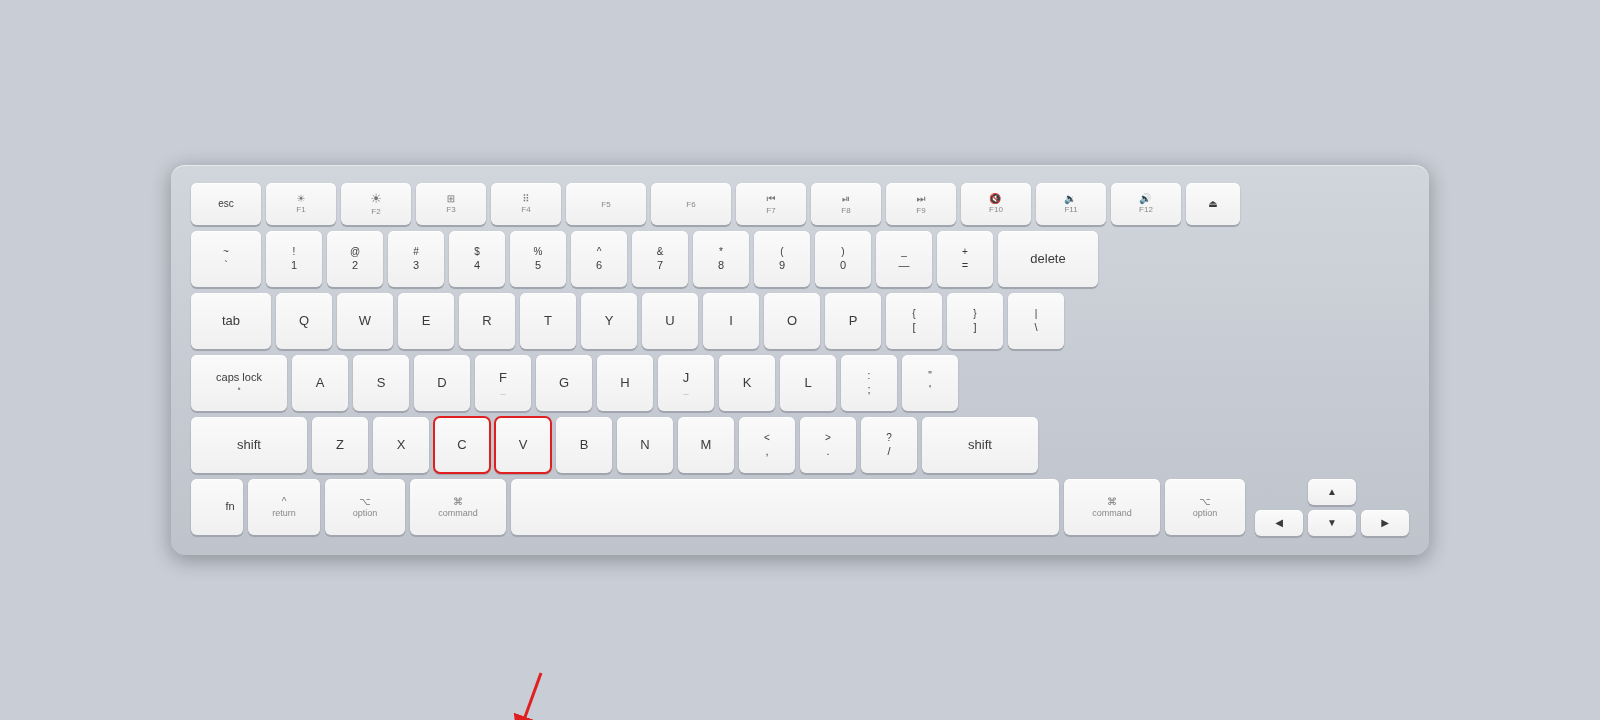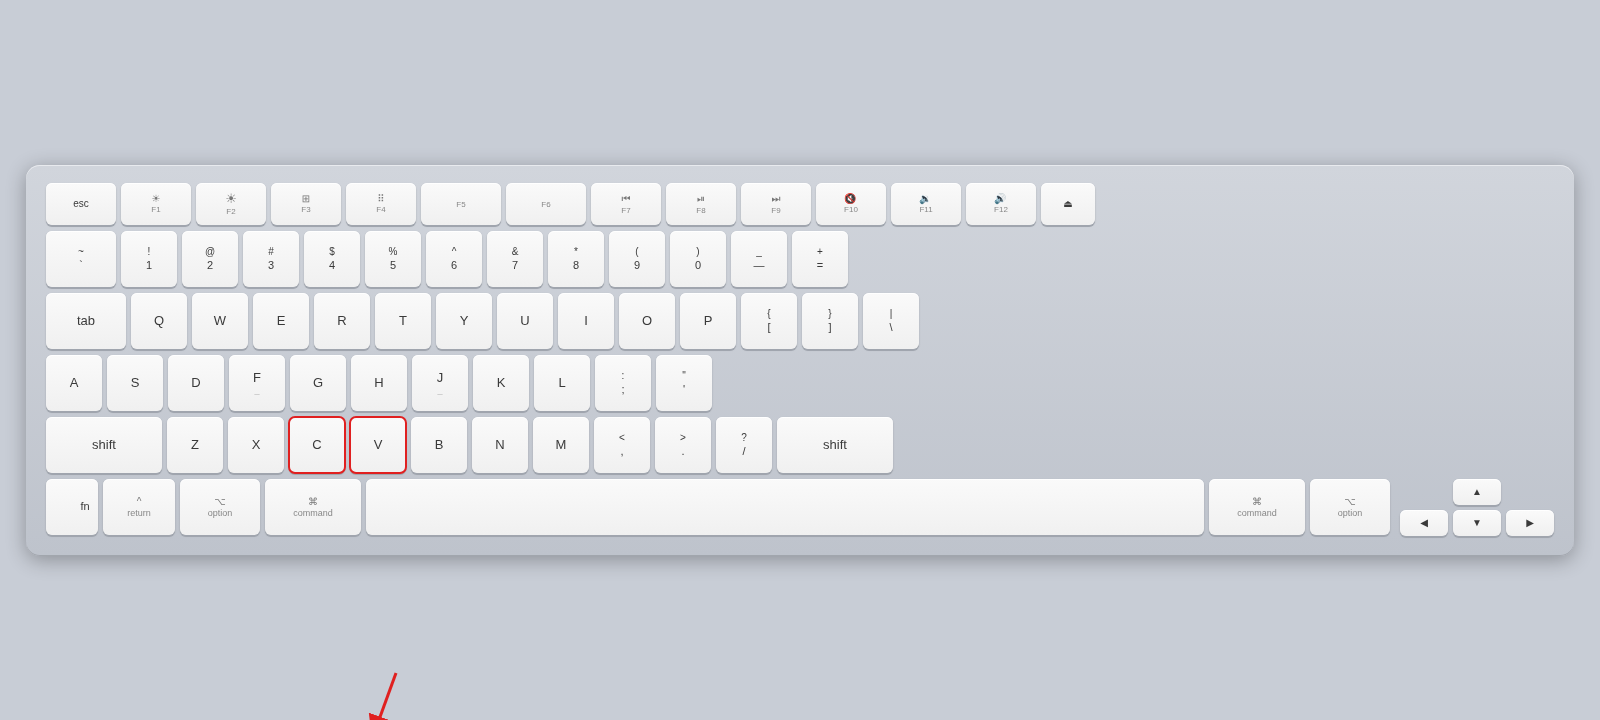--- a/index.html
+++ b/index.html
@@ -20,21 +20,21 @@
       border-radius: 14px;
       padding: 18px 20px 20px 20px;
       box-shadow:
         0 4px 20px rgba(0,0,0,0.3),
         inset 0 1px 0 rgba(255,255,255,0.5),
         inset 0 -1px 0 rgba(0,0,0,0.15);
       display: flex;
       flex-direction: column;
       gap: 6px;
       position: relative;
-      width: 1548px;
+      width: 1258px;
     }
 
     .key-row {
       display: flex;
       gap: 5px;
       align-items: flex-start;
     }
 
     .key {
       background: linear-gradient(180deg, #fafafa 0%, #f0f0f0 100%);
@@ -239,20 +239,23 @@
       <span class="bot-char">0</span>
     </div>
     <div class="key key-two-char">
       <span class="top-char">_</span>
       <span class="bot-char">—</span>
     </div>
     <div class="key key-two-char">
       <span class="top-char">+</span>
       <span class="bot-char">=</span>
     </div>
+    <div class="key key-delete">
+      <span class="primary">delete</span>
+    </div>
   </div>
 
   <div class="key-row">
     <div class="key key-tab">
       <span class="primary">tab</span>
     </div>
     <div class="key">
         <span class="primary">Q</span>
       </div>
     <div class="key">
@@ -290,20 +293,24 @@
       <span class="top-char">}</span>
       <span class="bot-char">]</span>
     </div>
     <div class="key key-two-char">
       <span class="top-char">|</span>
       <span class="bot-char">\</span>
     </div>
   </div>
 
   <div class="key-row">
+    <div class="key key-capslock">
+      <span class="primary" style="font-size:11px">caps lock</span>
+      <span class="secondary">•</span>
+    </div>
     <div class="key">
         <span class="primary">A</span>
       </div>
     <div class="key">
         <span class="primary">S</span>
       </div>
     <div class="key">
         <span class="primary">D</span>
       </div>
     <div class="key">

